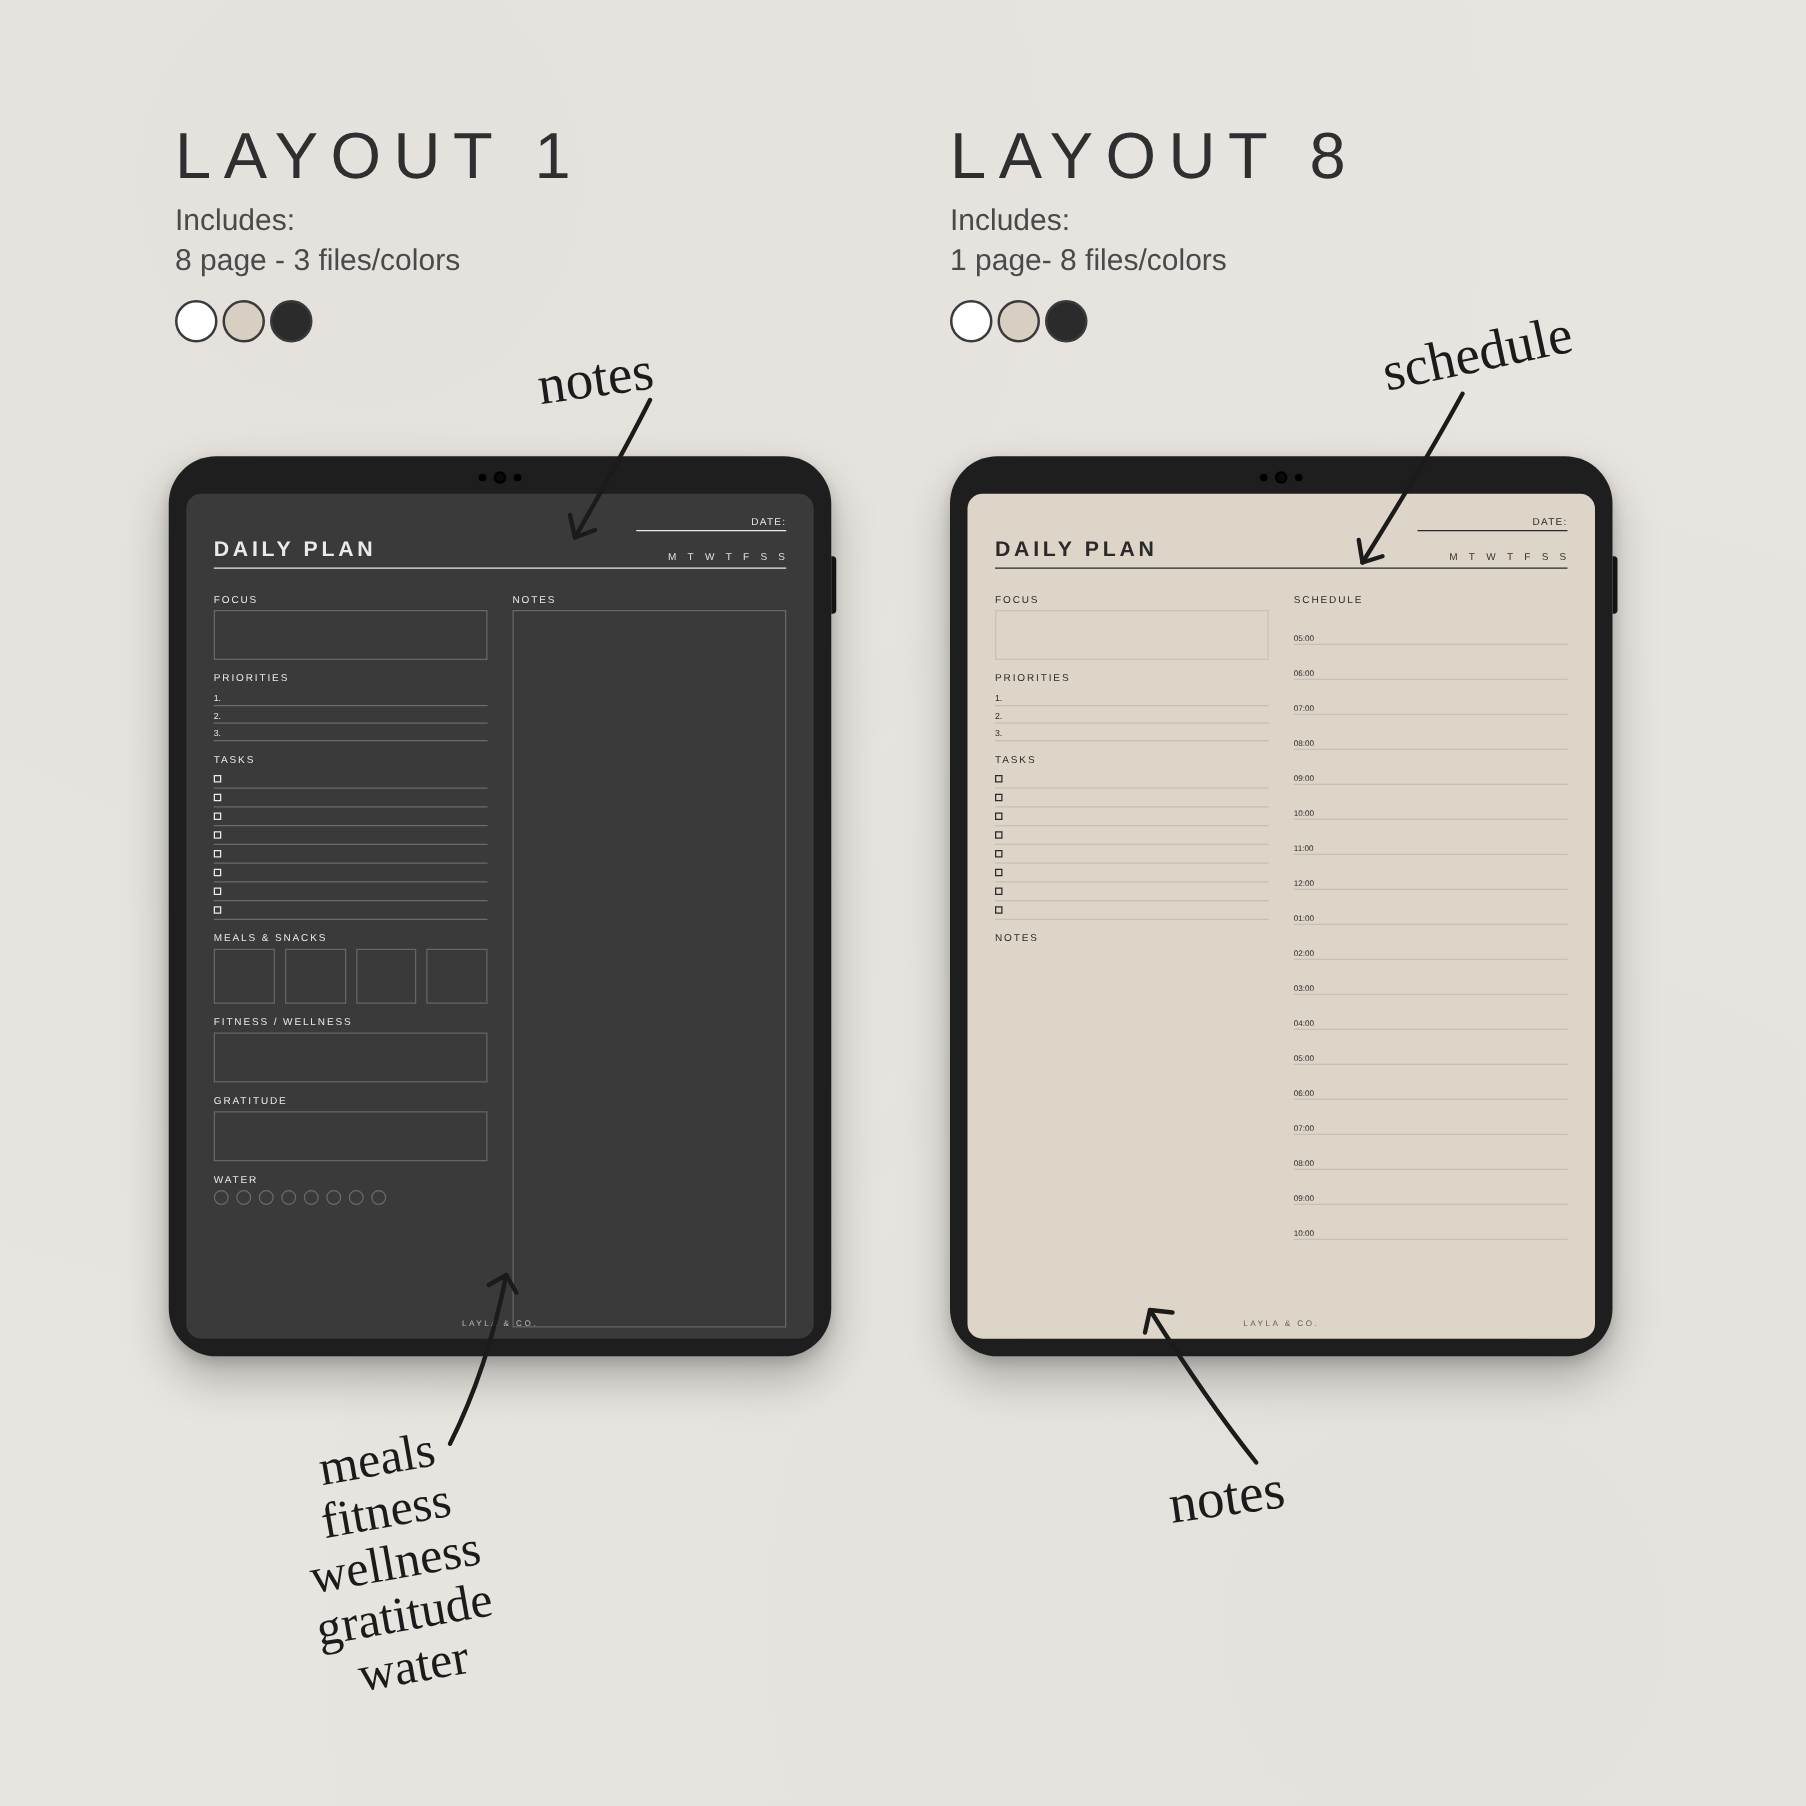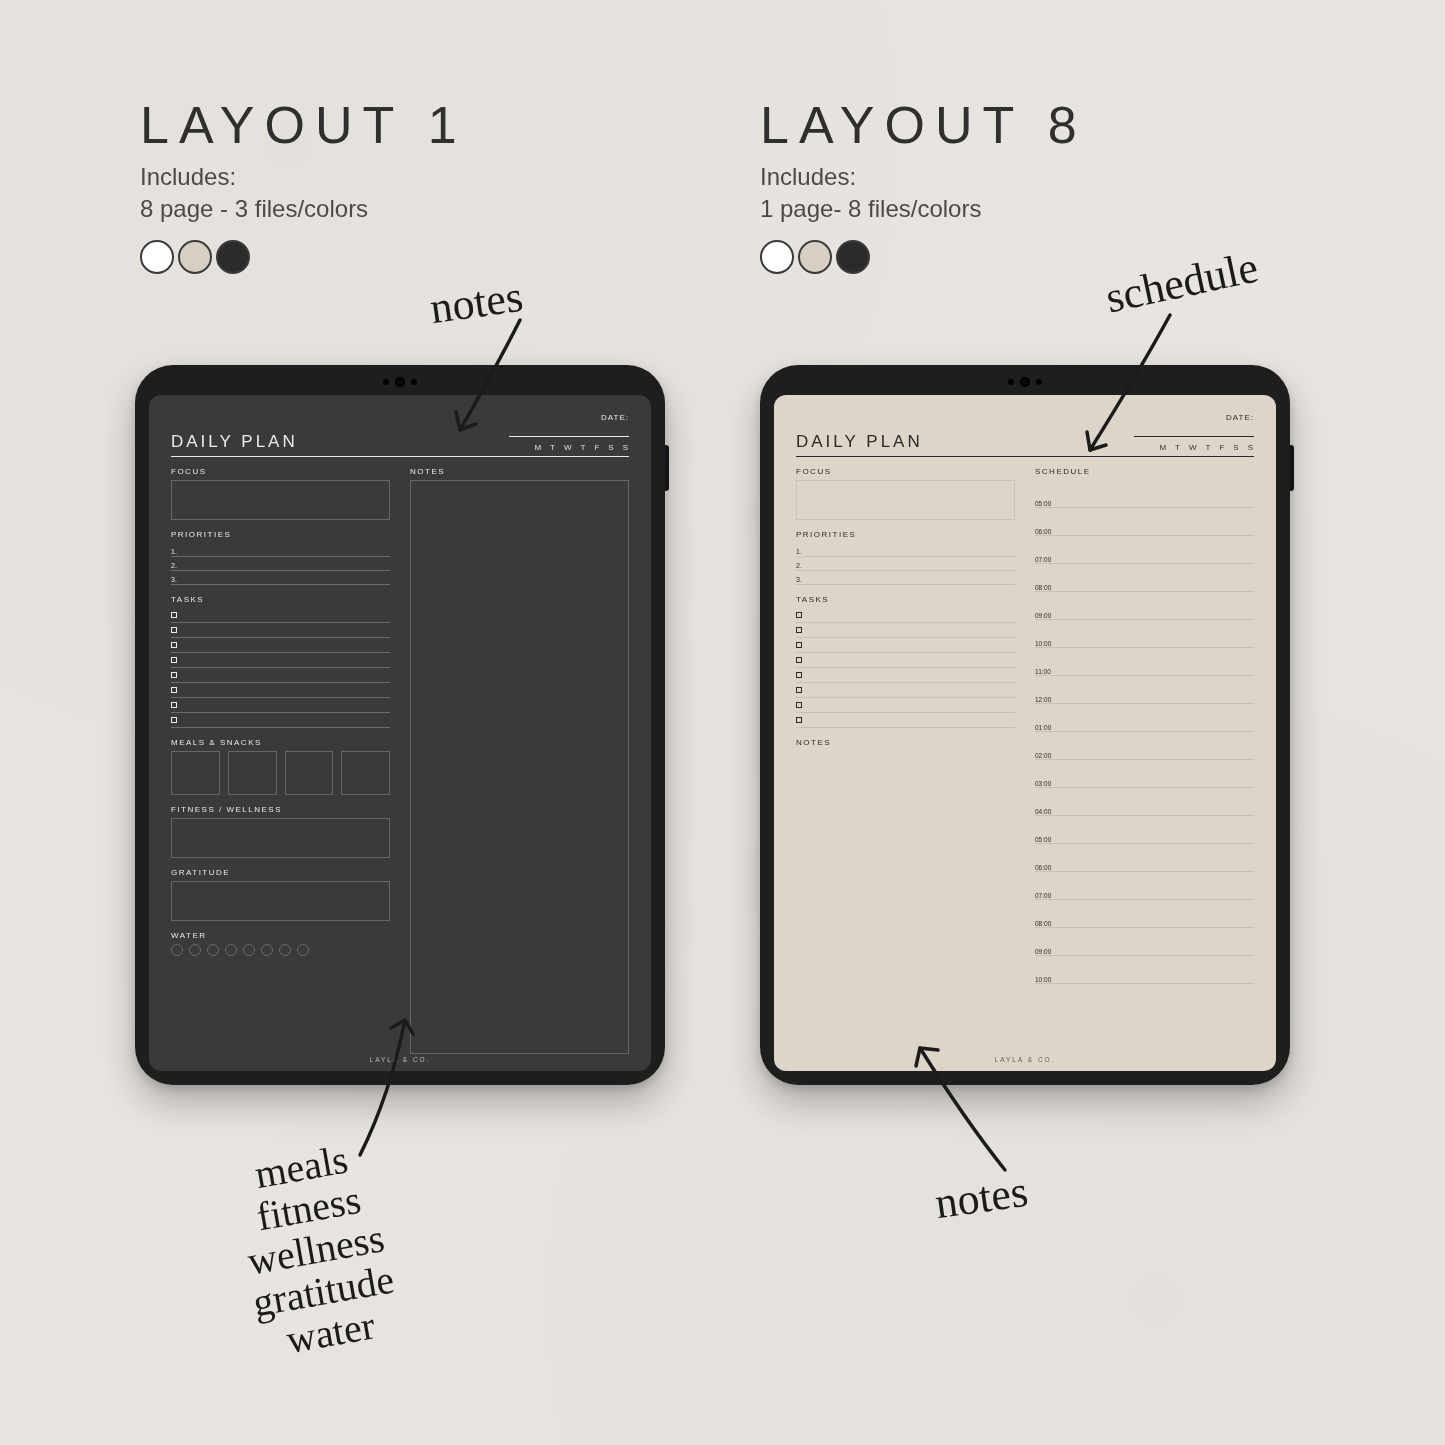--- a/index.html
+++ b/index.html
@@ -88,26 +88,26 @@
     overflow:hidden;
   }
   .screen.dark{background:var(--screen-dark);color:#eaeaea;}
   .screen.beige{background:var(--screen-beige);color:#2a2a2a;}
 
   
   .plan-head{
     display:flex;justify-content:space-between;align-items:flex-end;
     border-bottom:1px solid currentColor;padding-bottom:4px;margin-bottom:2px;
   }
-  .plan-title{font-size:17px;letter-spacing:3px;font-weight:400;}
+  .plan-title{font-size:17px;letter-spacing:3px;font-weight:700;}
   .date-col{text-align:right;font-size:8px;}
-  .date-label{letter-spacing:1px;margin-bottom:6px;border-bottom:1px solid currentColor;padding-bottom:14px;min-width:120px;}
+  .date-label{letter-spacing:1px;margin-bottom:16px;border-bottom:1px solid currentColor;padding-bottom:2px;min-width:120px;}
   .days{display:flex;gap:8px;justify-content:flex-end;letter-spacing:1px;}
   .days span{opacity:.95;}
-  .cols{display:flex;gap:20px;margin-top:10px;height:calc(100% - 50px);}
+  .cols{display:flex;gap:20px;margin-top:20px;height:calc(100% - 50px);}
   .col{flex:1;min-width:0;}
   .sec-label{font-size:8px;letter-spacing:1.5px;margin:10px 0 4px 0;font-weight:500;}
   .sec-label.first{margin-top:0;}
   .box{border:1px solid currentColor;opacity:.9;}
   .screen.dark .box{border-color:var(--line-dark);}
   .screen.beige .box{border-color:var(--line-light);}
   .num-line{display:flex;align-items:flex-end;height:14px;border-bottom:1px solid var(--line-dark);font-size:7px;padding-bottom:1px;}
   .screen.beige .num-line{border-color:var(--line-light);}
   .task-line{display:flex;align-items:center;height:15px;border-bottom:1px solid var(--line-dark);gap:6px;}
   .screen.beige .task-line{border-color:var(--line-light);}

